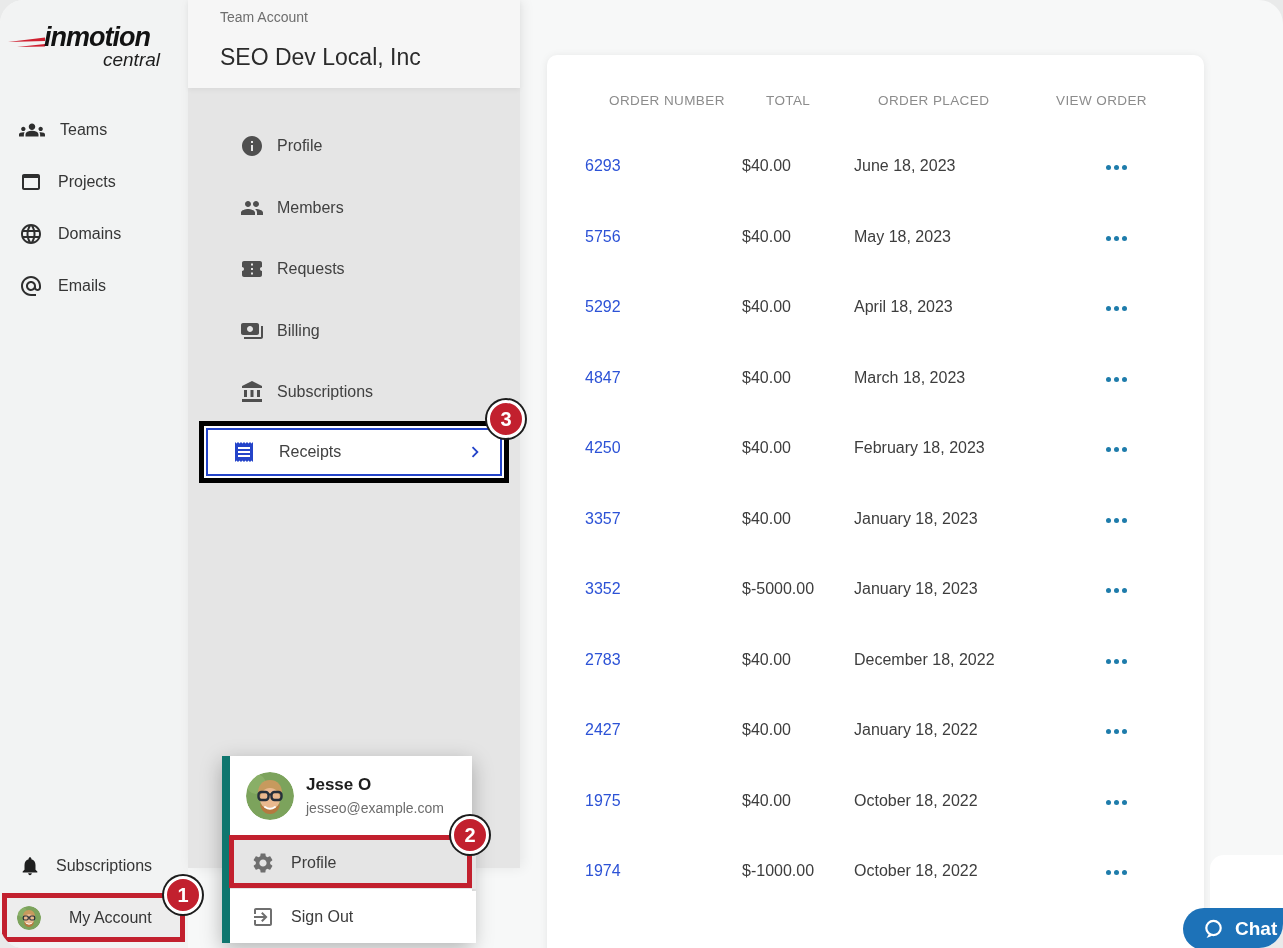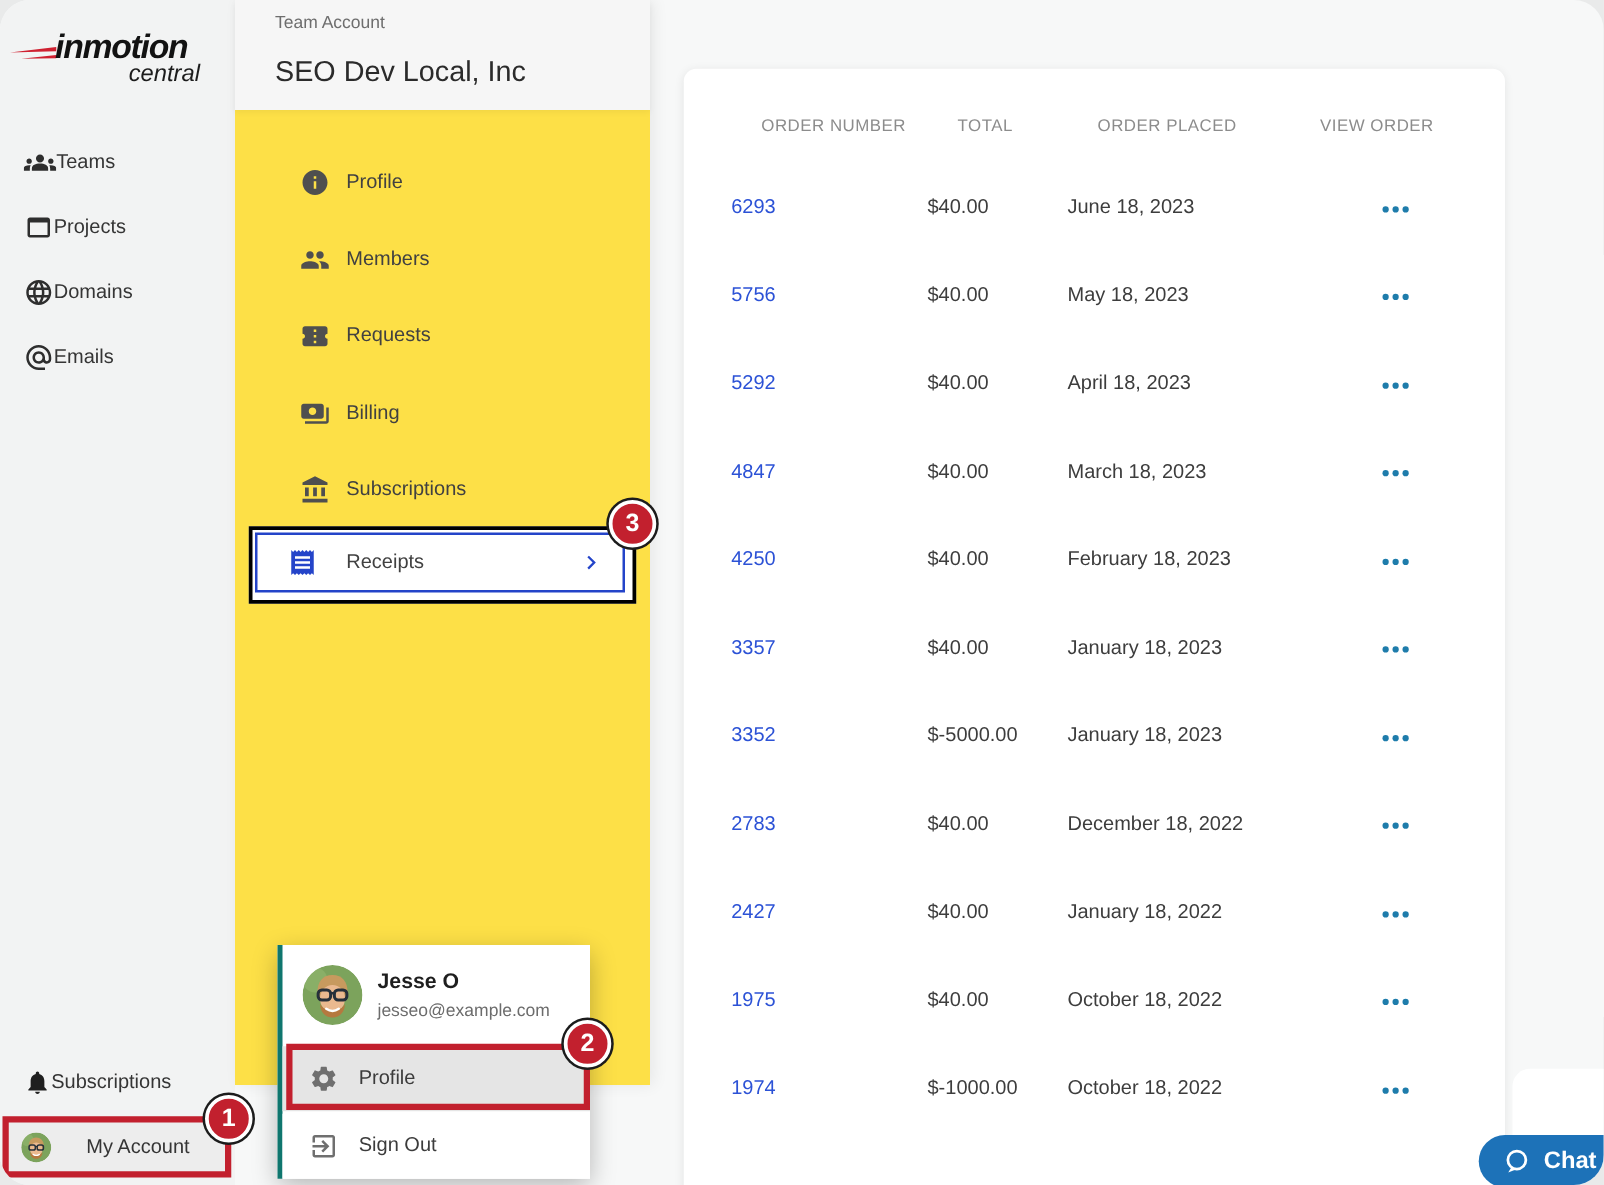--- a/index.html
+++ b/index.html
@@ -9,42 +9,42 @@
 
   
   .sidebar{position:absolute;left:0;top:0;width:188px;height:948px;background:#f2f3f3;}
   .logo{position:absolute;left:8px;top:22px;width:166px;height:52px;}
   .logo-swoosh{position:absolute;left:0;top:12px;}
   .logo-primary{position:absolute;left:36px;top:0;font-style:italic;font-weight:800;
                 font-size:27px;letter-spacing:-1px;color:#121212;}
   .logo-secondary{position:absolute;right:14px;top:27px;font-style:italic;font-weight:400;
                   font-size:19px;color:#1c1c1c;}
   .side-nav{position:absolute;left:0;top:104px;width:188px;}
-  .side-item{display:flex;align-items:center;height:52px;padding-left:19px;gap:0;cursor:pointer;}
+  .side-item{display:flex;align-items:center;height:52px;padding-left:19px;gap:15px;cursor:pointer;}
   .side-item .lbl{font-size:16px;color:#353535;}
   .side-item svg{flex:0 0 auto;}
   .side-bottom{position:absolute;left:0;top:840px;width:188px;}
   .my-account-row{position:absolute;left:2px;top:893px;width:183px;height:49px;background:#ededed;
                   display:flex;align-items:center;padding-left:15px;gap:28px;}
   .my-account-row .lbl{font-size:16px;color:#353535;}
 
   
-  .panel{position:absolute;left:188px;top:0;width:332px;height:868px;background:#fde047;
+  .panel{position:absolute;left:188px;top:0;width:332px;height:868px;background:#e5e5e5;
          box-shadow:3px 0 12px rgba(0,0,0,.07);}
   .panel-header{position:absolute;left:0;top:0;width:332px;height:88px;background:#f6f6f6;
                 box-shadow:0 2px 5px rgba(0,0,0,.05);}
   .panel-eyebrow{position:absolute;left:32px;top:9px;font-size:14px;color:#6e6e6e;}
   .panel-title{position:absolute;left:32px;top:44px;font-size:23px;font-weight:500;color:#2b2b2b;}
   .panel-item{position:absolute;left:0;width:332px;height:52px;display:flex;align-items:center;
               padding-left:52px;gap:13px;cursor:pointer;}
   .panel-item .lbl{font-size:16px;color:#414141;}
 
   
   .receipts-annotation{position:absolute;left:199px;top:421px;width:310px;height:62px;
-                       border:3px solid #000000;background:#fff;z-index:30;}
+                       border:5px solid #000000;background:#fff;z-index:30;}
   .receipts-inner{position:absolute;left:2px;top:2px;width:296px;height:48px;border:2px solid #2444c9;
                   background:#fff;display:flex;align-items:center;padding:0 14px 0 24px;gap:23px;cursor:pointer;}
   .receipts-inner .lbl{font-size:16px;color:#414141;flex:1;}
 
   
   .main-card{position:absolute;left:547px;top:55px;width:657px;height:920px;background:#fff;
              border-radius:10px;box-shadow:0 1px 8px rgba(0,0,0,.08);}
   .thead{position:absolute;left:0;top:38px;width:100%;display:grid;
          grid-template-columns:157px 112px 178px 168px;padding-left:62px;}
   .thead .hcell{font-size:13.5px;letter-spacing:.4px;color:#8c8c8c;font-weight:400;}
@@ -52,21 +52,21 @@
   .trow{display:grid;grid-template-columns:157px 112px 178px 168px;padding-left:38px;
         height:70.5px;align-items:center;}
   .cell{font-size:16px;color:#3d3d3d;}
   .cell.link{color:#2c52d6;text-decoration:none;cursor:pointer;}
   .cell.actions{text-align:center;}
   .dots{display:inline-flex;gap:3px;align-items:center;background:none;border:none;cursor:pointer;padding:6px;}
   .dots span{width:5px;height:5px;border-radius:50%;background:#1e7cab;display:block;}
 
   
   .popup{position:absolute;left:222px;top:756px;width:250px;height:187px;background:#fff;
-         border-left:4px solid #0f766e;box-shadow:0 6px 20px rgba(0,0,0,.28);z-index:25;}
+         border-left:8px solid #0f766e;box-shadow:0 6px 20px rgba(0,0,0,.28);z-index:25;}
   .popup-head{position:absolute;left:0;top:0;width:100%;height:79px;display:flex;align-items:center;
               padding-left:16px;gap:12px;}
   .popup-name{font-size:17px;font-weight:700;color:#1e1e1e;margin-bottom:5px;}
   .popup-email{font-size:14px;color:#6c6c6c;}
   .popup-row{position:absolute;left:0;width:246px;height:52px;display:flex;align-items:center;
              padding-left:21px;gap:16px;cursor:pointer;}
   .popup-row .lbl{font-size:16px;color:#3c3c3c;}
   .popup-row.profile{top:81px;background:#e5e5e5;}
   .popup-row.signout{top:135px;background:#fff;}
 

